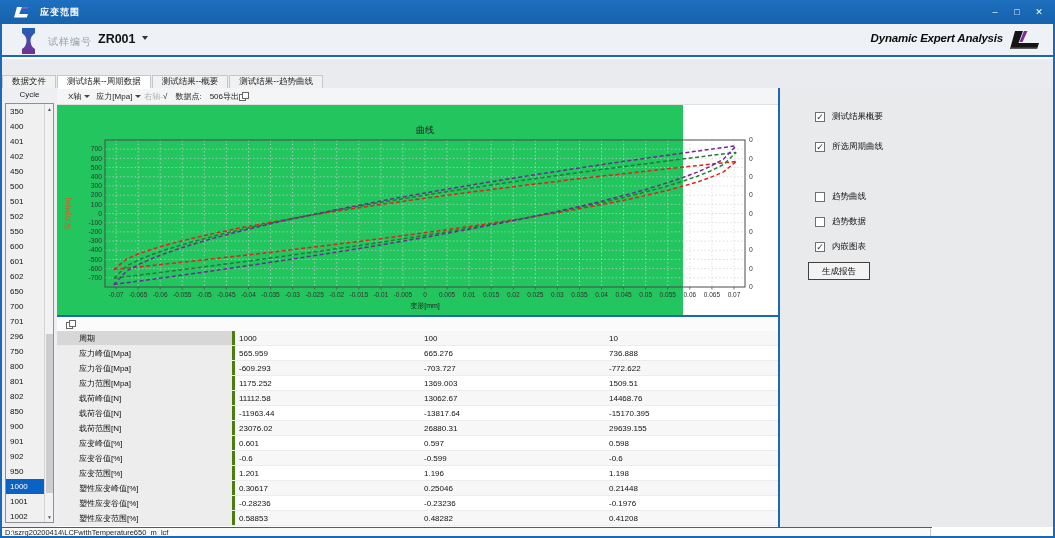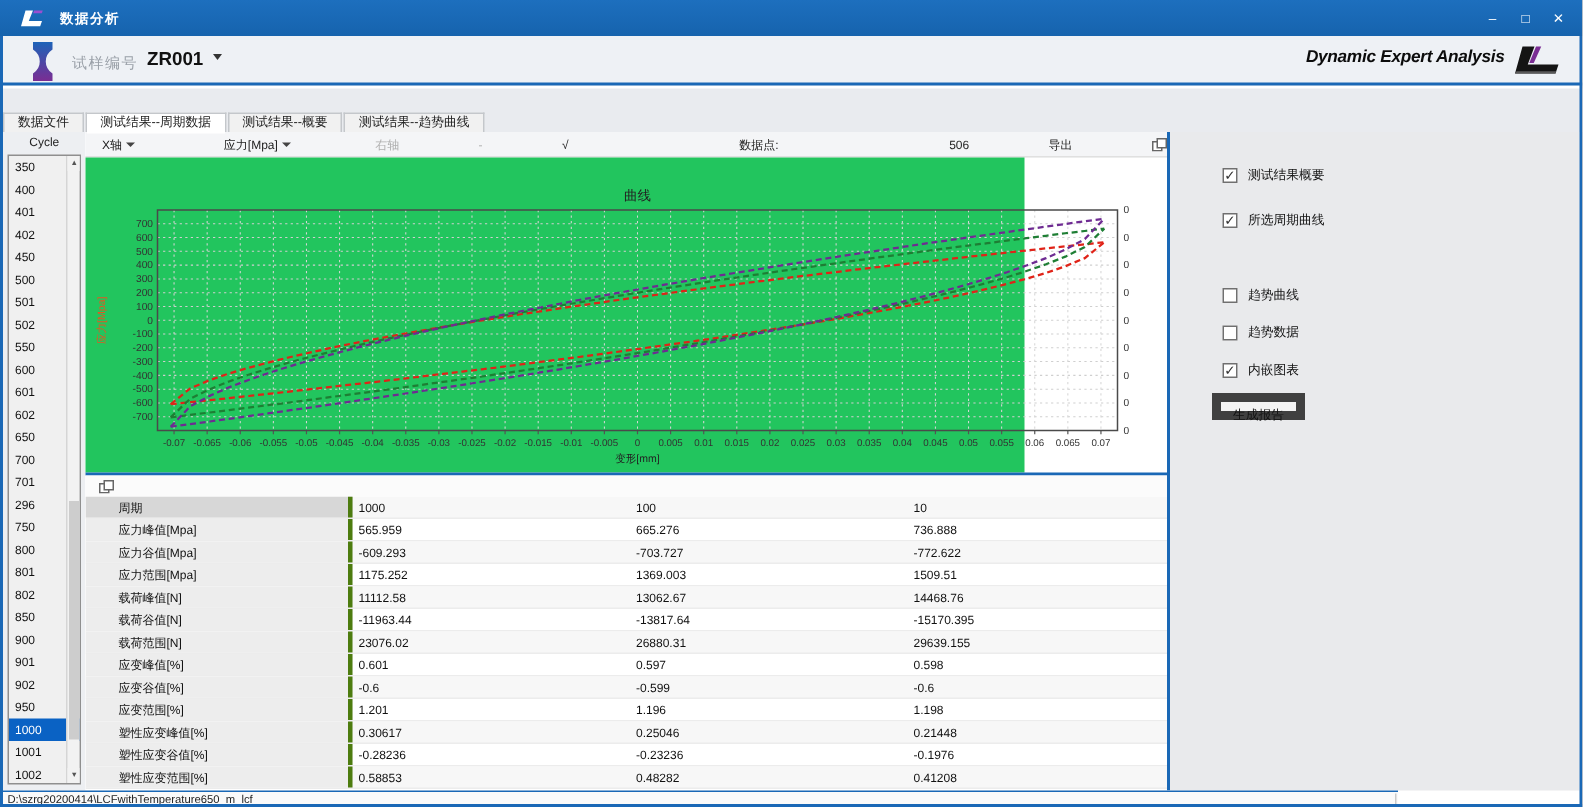--- a/index.html
+++ b/index.html
@@ -42,21 +42,21 @@
   .citem { height:15px; line-height:15px; font-size:8px; color:#111; padding-left:4px; cursor:default; }
   .citem.sel { background:#0a62c4; color:#fff; }
   .sbar { position:absolute; right:0; top:0; width:9px; height:418px; background:#f2f2f2; border-left:1px solid #d5d5d5; }
   .sbar .arr { position:absolute; left:0; width:9px; height:10px; font-size:5px; color:#555; text-align:center; line-height:10px; background:#f2f2f2; }
   .sbar .arr.up { top:0; }
   .sbar .arr.dn { bottom:0; }
   .sbar .thumb { position:absolute; left:1px; width:7px; top:55%; height:38%; background:#cdcdcd; }
 
   
   .center { position:absolute; left:57px; top:88px; width:721px; height:439px; background:#fff; }
-  .ctoolbar { position:absolute; left:0; top:0; width:721px; height:17px; background:#f4f5f7; border-bottom:1px solid #e0e0e0; display:flex; align-items:center; font-size:8px; color:#222; gap:0; padding-left:8px;justify-content:space-between; }
+  .ctoolbar { position:absolute; left:0; top:0; width:721px; height:17px; background:#f4f5f7; border-bottom:1px solid #e0e0e0; display:flex; align-items:center; font-size:8px; color:#222; gap:0; padding-left:8px; }
   .ctoolbar .dd { display:flex; align-items:center; gap:3px; padding:1px 3px; cursor:default; }
   .caret { width:0; height:0; border-left:3px solid transparent; border-right:3px solid transparent; border-top:3.5px solid #444; }
   .dim { color:#b0b0b0; }
   .gap8 { width:8px; }
   .chart-wrap { position:absolute; left:0; top:17px; width:626px; height:210px; background:#22c55e; }
   .cdivider { position:absolute; left:0; top:227px; width:721px; height:2px; background:#1a68b6; }
   .tstrip { position:absolute; left:0; top:229px; width:721px; height:14px; background:#fbfbfb; }
   .tstrip svg { position:absolute; left:9px; top:3px; }
 
   
@@ -67,40 +67,40 @@
   .trow.hdr .c0 { background:#d7d7d7; }
   .trow .c1,.trow .c2 { width:185px; padding-left:4px; }
   .trow .c3 { flex:1; padding-left:4px; }
 
   
   .vline { position:absolute; left:778px; top:88px; width:2px; height:439px; background:#1a68b6; }
   .rpanel { position:absolute; left:780px; top:88px; width:273px; height:439px; background:#e9eaec; }
   .cbrow { position:absolute; left:35px; display:flex; align-items:center; gap:7px; cursor:default; }
   .cbox { width:10px; height:10px; background:#fff; border:1px solid #707070; font-size:9px; line-height:9px; text-align:center; color:#333; }
   .cblabel { font-size:8.5px; color:#111; }
-  .report-btn { position:absolute; left:28px; top:174px; width:62px; height:18px; background:#f3f3f3; border:6px solid #404040; font-size:8.5px; color:#111; text-align:center; line-height:16px; cursor:default; }
+  .report-btn { position:absolute; left:28px; top:174px; width:62px; height:18px; background:#f3f3f3; border:1px solid #404040; font-size:8.5px; color:#111; text-align:center; line-height:16px; cursor:default; }
 
   
   .statusbar { position:absolute; left:0; top:527px; width:932px; height:9px; background:#fafafa; border-top:1px solid #1a68b6; font-size:7.5px; color:#222; line-height:9px; padding-left:5px; z-index:45; }
   .statusbar .sep { position:absolute; left:930px; top:1px; height:7px; width:1px; background:#c9c9c9; }
 </style>
 </head>
 <body>
 
 <div class="win">
   <div class="frame-l"></div>
   <div class="frame-r"></div>
   <div class="frame-b"></div>
 
   <div class="titlebar">
     <svg class="logo" width="18" height="17" viewBox="0 0 18 17">
       <path d="M5 3 L10 3 L7.2 10 L16 10 L14.8 13.5 L2 13.5 Z" fill="#ffffff"></path>
       <path d="M10.8 3 L16.5 3 L15.9 4.8 L10.1 4.8 Z" fill="#9a4fd0"></path>
     </svg>
-    <span class="app-title">数据分析</span>
+    <span class="app-title">应变范围</span>
     <div class="wc">
       <span>–</span>
       <span>□</span>
       <span>✕</span>
     </div>
   </div>
 
   <div class="header">
     <svg class="spec-icon" width="17" height="26" viewBox="0 0 17 26">
       <defs>

